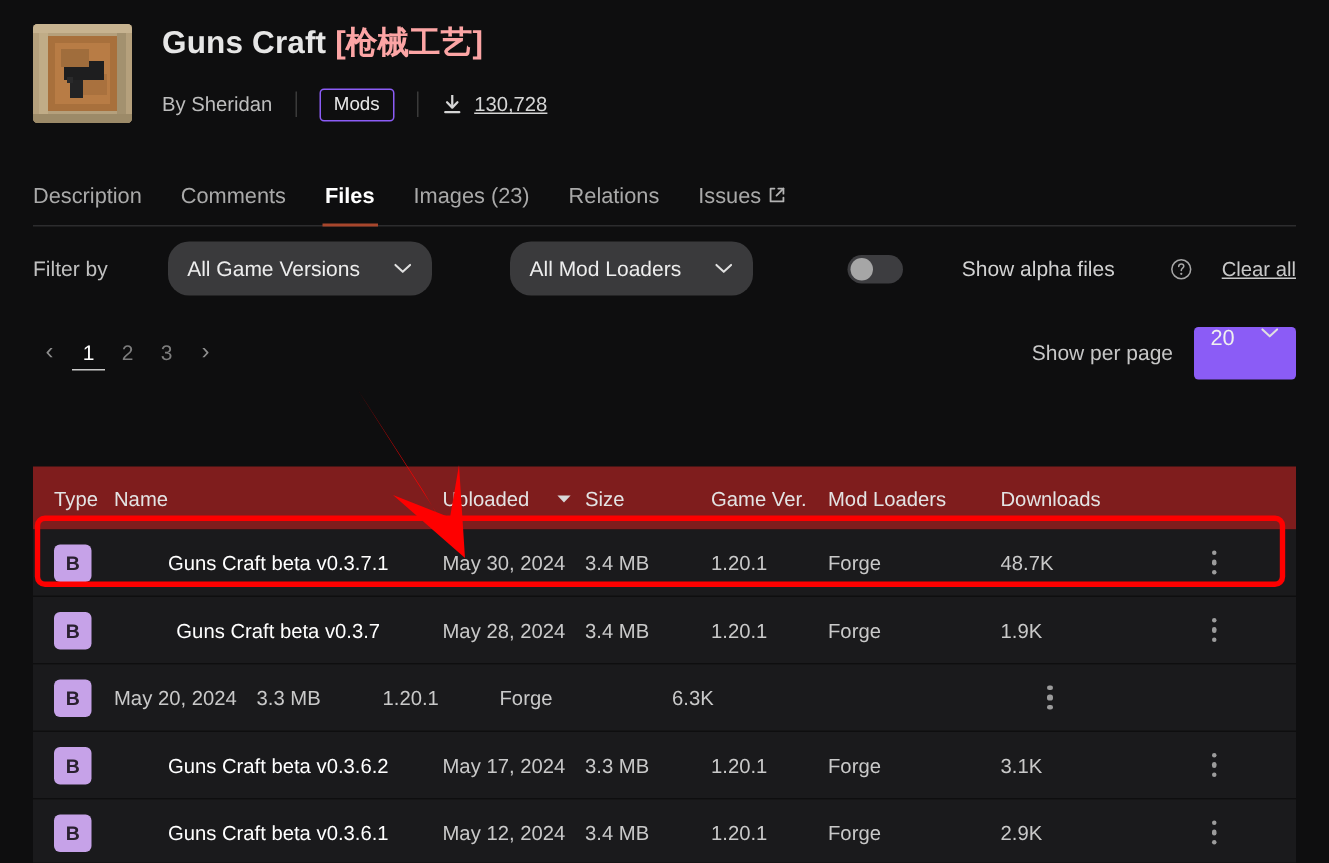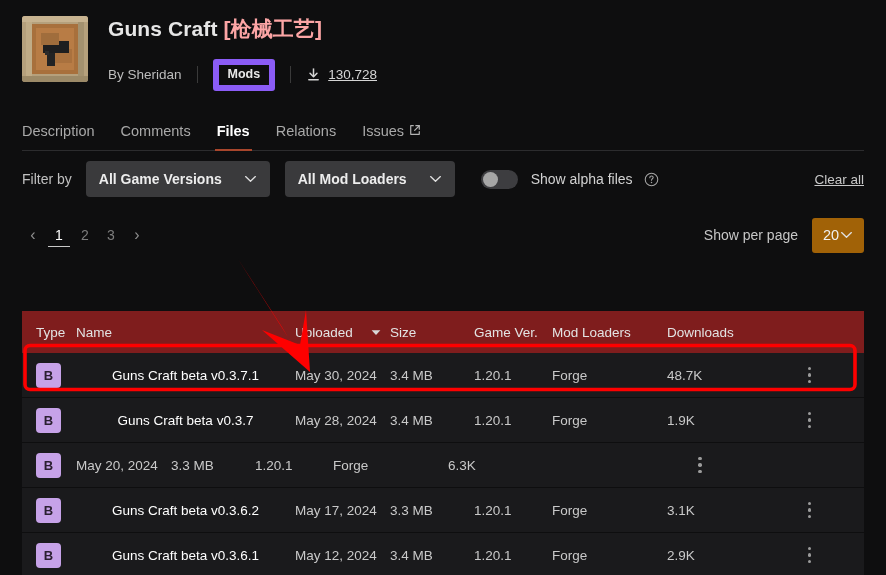--- a/index.html
+++ b/index.html
@@ -53,25 +53,25 @@
     white-space: nowrap;
   }
   .meta-author { color: #bdbdbd; }
   .meta-sep {
     width: 1px;
     height: 17px;
     background: #3a3a3a;
     margin: 0 15px;
   }
   .meta-badge {
-    border: 6px solid #8b5cf6;
+    border: 1px solid #8b5cf6;
     border-radius: 3px;
     padding: 3px 9px 4px;
     font-size: 12.5px;
-    font-weight: bold;
+    font-weight: normal;
     color: #e8e8e8;
     line-height: 1;
   }
   .meta-dl { display: flex; align-items: center; gap: 7px; color: #d5d5d5; text-decoration: underline; }
   .dl-icon { width: 15px; height: 15px; display: block; }
 
   
   .tabs {
     position: relative;
     margin: 0 22px;
@@ -102,34 +102,34 @@
   }
   .ext-icon { width: 12px; height: 12px; display: block; margin-bottom: 2px; }
 
   
   .filterbar {
     display: flex;
     align-items: center;
     height: 56px;
     margin: 0 22px;
     position: relative;
+    gap: 26px;
   }
   .filter-label { font-size: 14px; color: #c0c0c0; margin-right: 14px; }
 
   .select {
     background: #3a3a3c;
-    border-radius: 4px;
+    border-radius: 14px;
     height: 36px;
     display: flex;
     align-items: center;
     padding: 0 13px;
     gap: 22px;
     cursor: pointer;
-    margin-right: 15px;
-    font-weight: bold;
+    margin-right: 26px;
   }
   .select span { font-size: 14px; color: #ededed; white-space: nowrap; }
   .caret { width: 13px; height: 8px; display: block; flex: 0 0 13px; }
 
   .toggle {
     width: 37px; height: 19px;
     border-radius: 10px;
     background: #3d3d40;
     position: relative;
     cursor: pointer;
@@ -179,26 +179,25 @@
 
   .perpage {
     position: absolute;
     right: 0;
     display: flex;
     align-items: center;
     gap: 14px;
   }
   .perpage-label { font-size: 14px; color: #c7c7c7; }
   .perpage-select {
-    background: #a16207;
+    background: #8b5cf6;
     border-radius: 3px;
     height: 35px;
-    width: 52px;
-    display: flex;
-    align-items: center;
+    width: 68px;
+    display: flex;
     justify-content: space-between;
     padding: 0 11px;
     cursor: pointer;
   }
   .perpage-select span { font-size: 14.5px; color: #f0f0f0; }
 
   
   .table { margin: 0 22px; }
 
   .thead {
@@ -300,20 +299,23 @@
   <div class="tab">
     <span>Description</span>
   </div>
   <div class="tab">
     <span>Comments</span>
   </div>
   <div class="tab active">
     <span>Files</span>
   </div>
   <div class="tab">
+    <span>Images (23)</span>
+  </div>
+  <div class="tab">
     <span>Relations</span>
   </div>
   <div class="tab">
     <span>Issues</span>
     <svg class="ext-icon" viewBox="0 0 14 14">
       <path d="M5 2 H2 V12 H12 V9" stroke="#b3b3b3" stroke-width="1.4" fill="none" stroke-linecap="round" stroke-linejoin="round"></path>
       <path d="M8 2 H12 V6" stroke="#b3b3b3" stroke-width="1.4" fill="none" stroke-linecap="round" stroke-linejoin="round"></path>
       <path d="M12 2 L6.6 7.4" stroke="#b3b3b3" stroke-width="1.4" fill="none" stroke-linecap="round"></path>
     </svg>
   </div>

